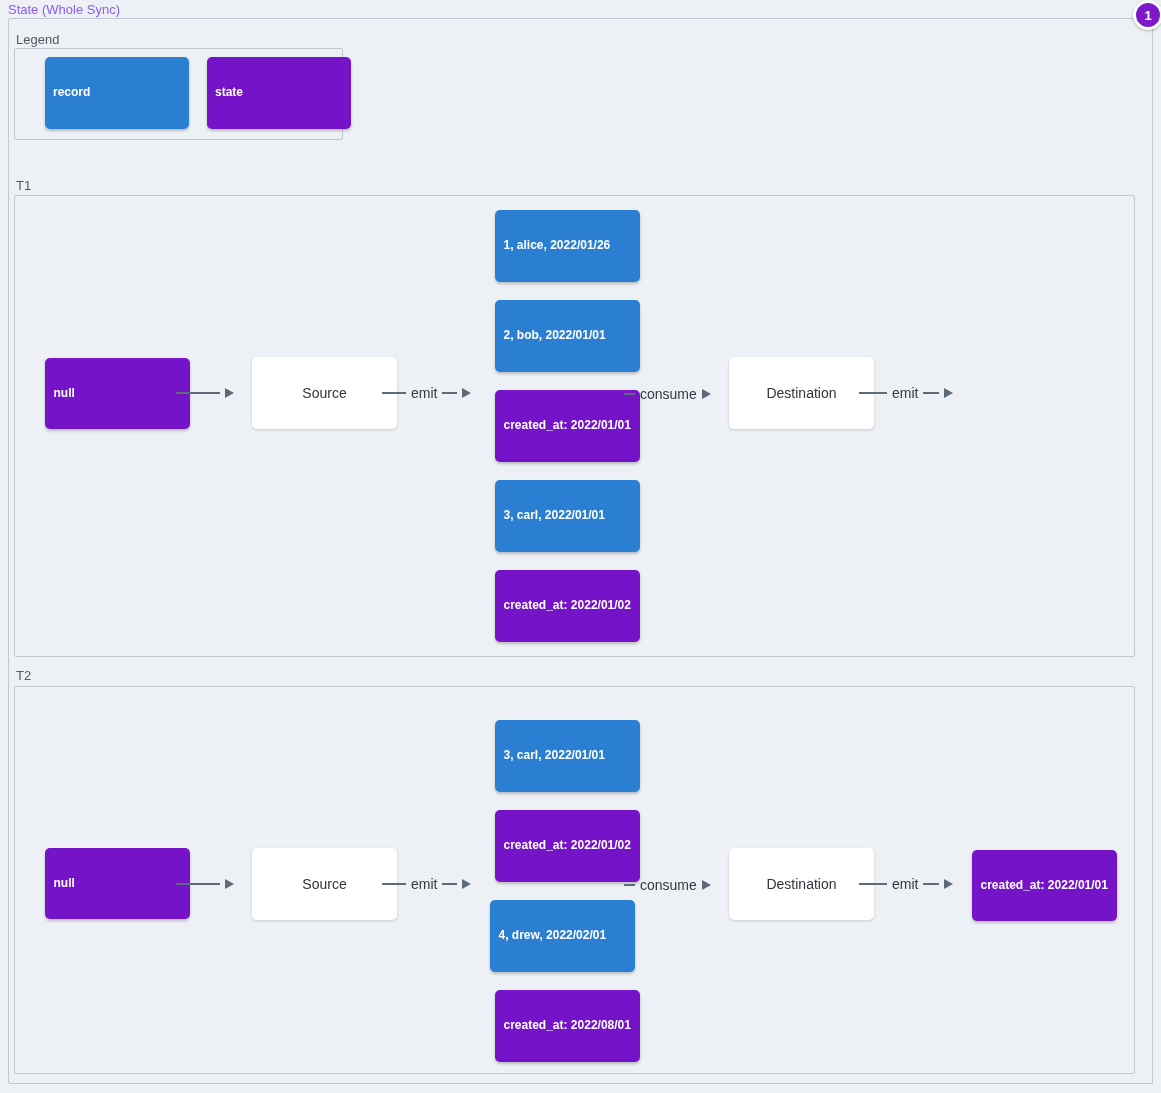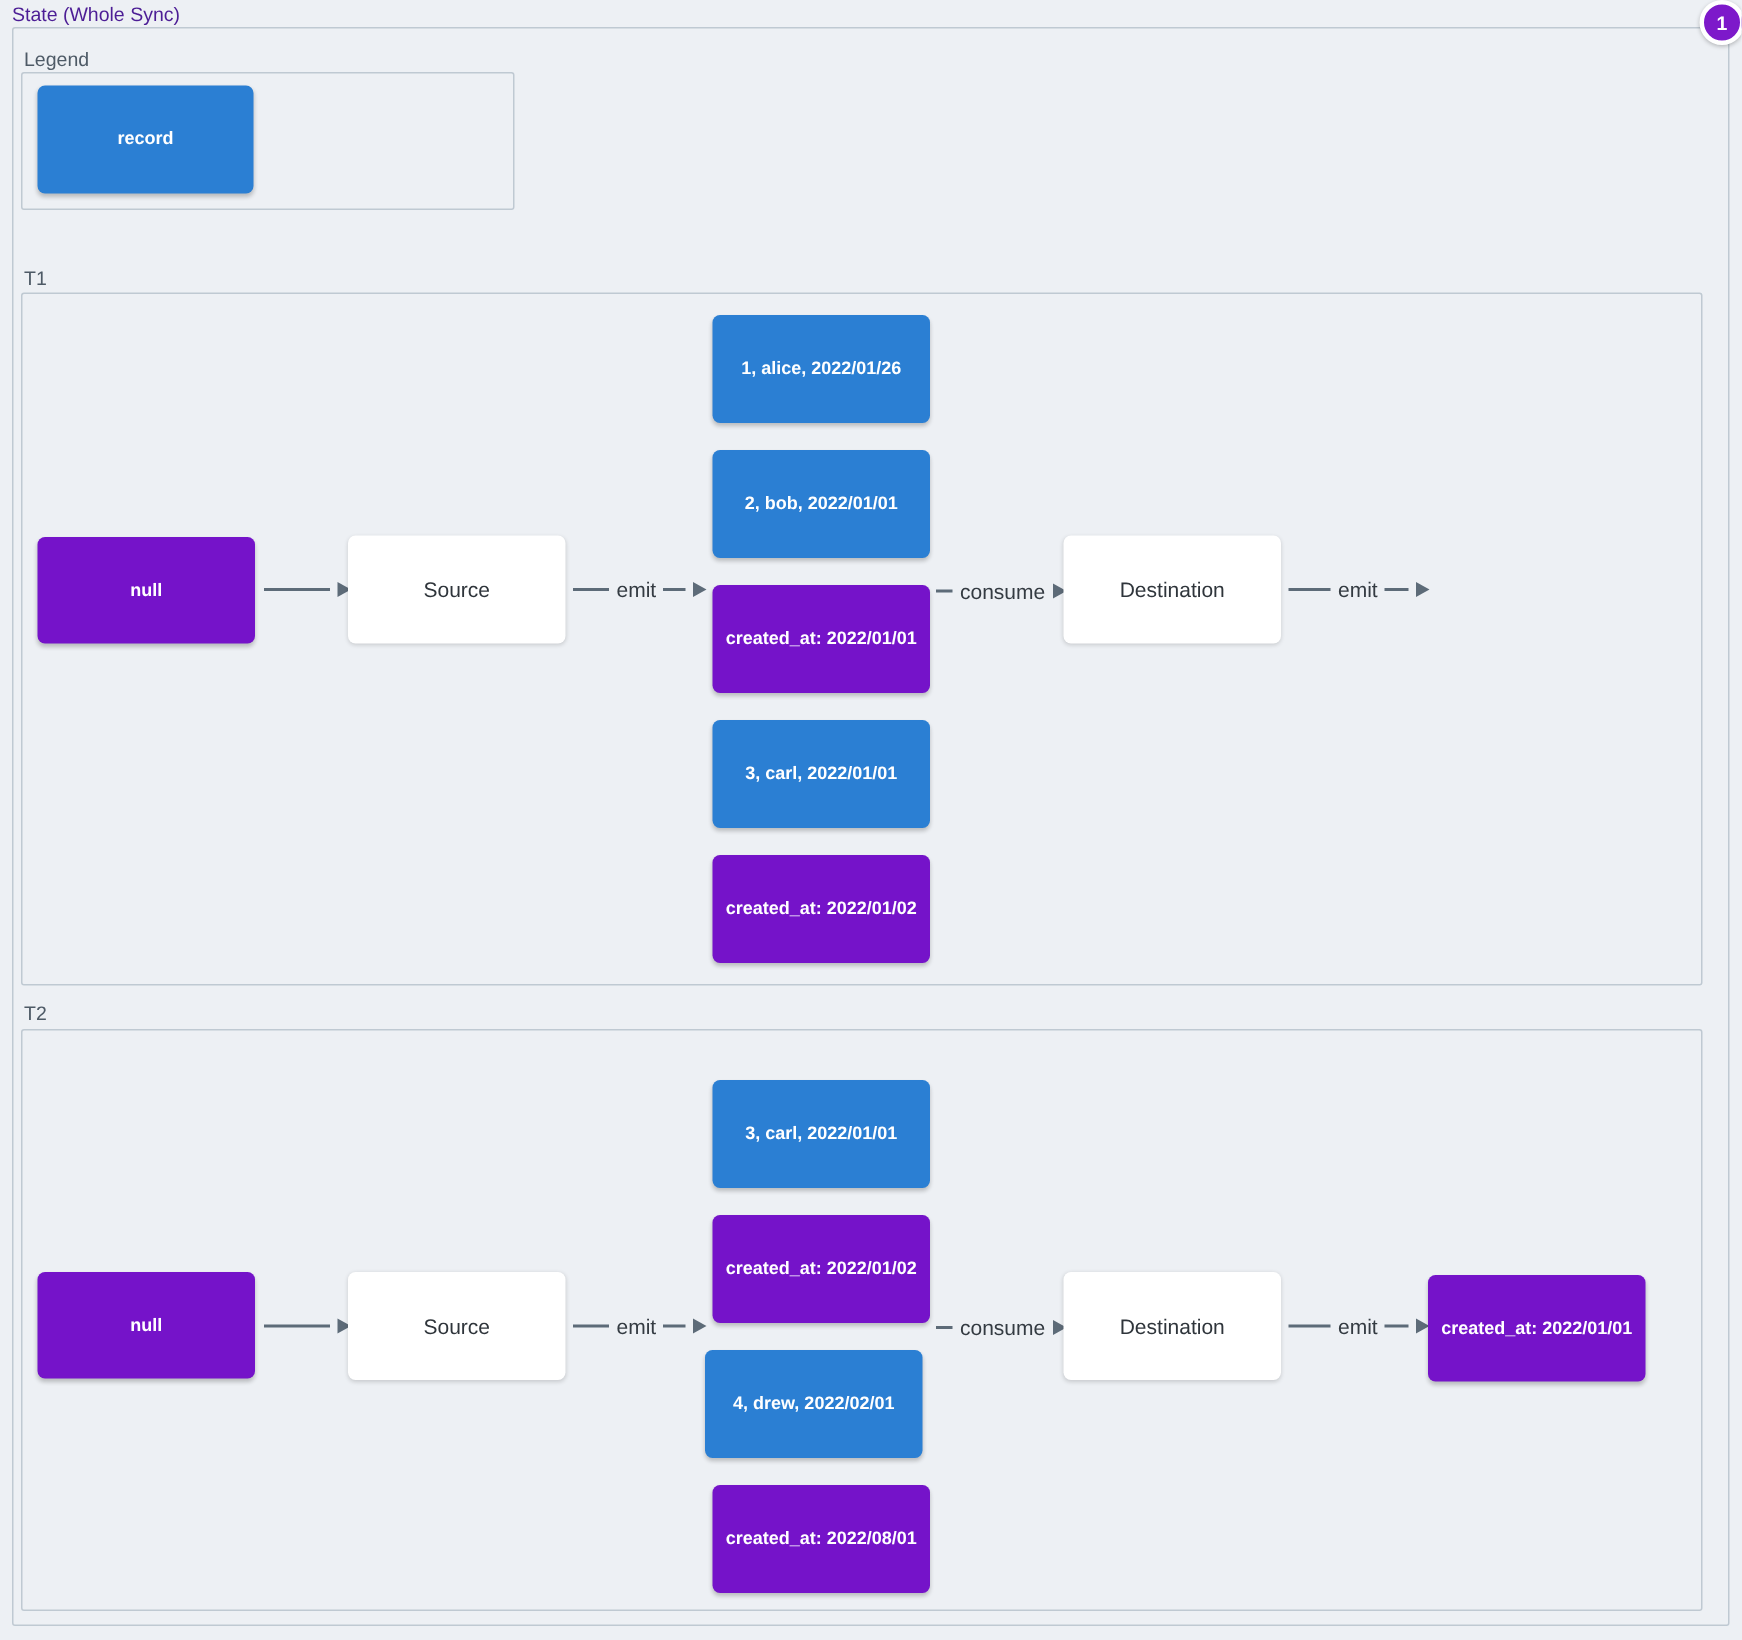--- a/index.html
+++ b/index.html
@@ -25,21 +25,21 @@
     position:absolute;
     font-size:13px;
     color:#4e5a66;
     line-height:14px;
     white-space:nowrap;
   }
   .page-title{
     position:absolute;
     left:8px;top:2px;
     font-size:13px;
-    color:#4c1d95;
+    color:#8b5cf6;
     white-space:nowrap;
   }
   .badge{
     position:absolute;
     left:1133px;top:0px;
     width:24px;height:24px;
     background:#7d19ca;
     border:3px solid #ffffff;
     border-radius:50%;
     color:#ffffff;
@@ -47,22 +47,23 @@
     font-weight:700;
     display:flex;align-items:center;justify-content:center;
     box-shadow:0 1px 3px rgba(0,0,0,.25);
     z-index:5;
   }
   .node{
     position:absolute;
     width:145px;height:72px;
     border-radius:5px;
     display:flex;align-items:center;justify-content:center;
-    text-align:center;
+    text-align:left;
     box-shadow:0 2px 3px rgba(0,0,0,.22);
+    margin-left:20px;
   }
   .node > span{
     display:block;
     width:128px;
     font-size:12px;
     line-height:1.8;
   }
   .node.record{background:#2b7fd3;color:#ffffff;font-weight:700;}
   .node.state{background:#7513c9;color:#ffffff;font-weight:700;}
   .node.plain{background:#ffffff;color:#2f353b;box-shadow:0 1px 3px rgba(0,0,0,.16);}
@@ -92,20 +93,23 @@
 
   <div class="page-title">State (Whole Sync)</div>
   <div class="group-box" style="left:8px;top:18px;width:1143px;height:1064px;"></div>
   <div class="badge">1</div>
 
   <div class="group-label" style="left:16px;top:33px;">Legend</div>
   <div class="group-box" style="left:14px;top:48px;width:327px;height:90px;"></div>
   <div class="node record" style="left:25px;top:57px;width:144px;">
     <span>record</span>
   </div>
+  <div class="node state" style="left:187px;top:57px;width:144px;">
+    <span>state</span>
+  </div>
 
   <div class="group-label" style="left:16px;top:179px;">T1</div>
   <div class="group-box" style="left:14px;top:195px;width:1119px;height:460px;"></div>
 
   <div class="node state" style="left:25px;top:358px;height:71px;">
     <span>null</span>
   </div>
 
   <div class="edge" style="left:176px;top:385px;">
     <span class="seg" style="width:44px"></span>

